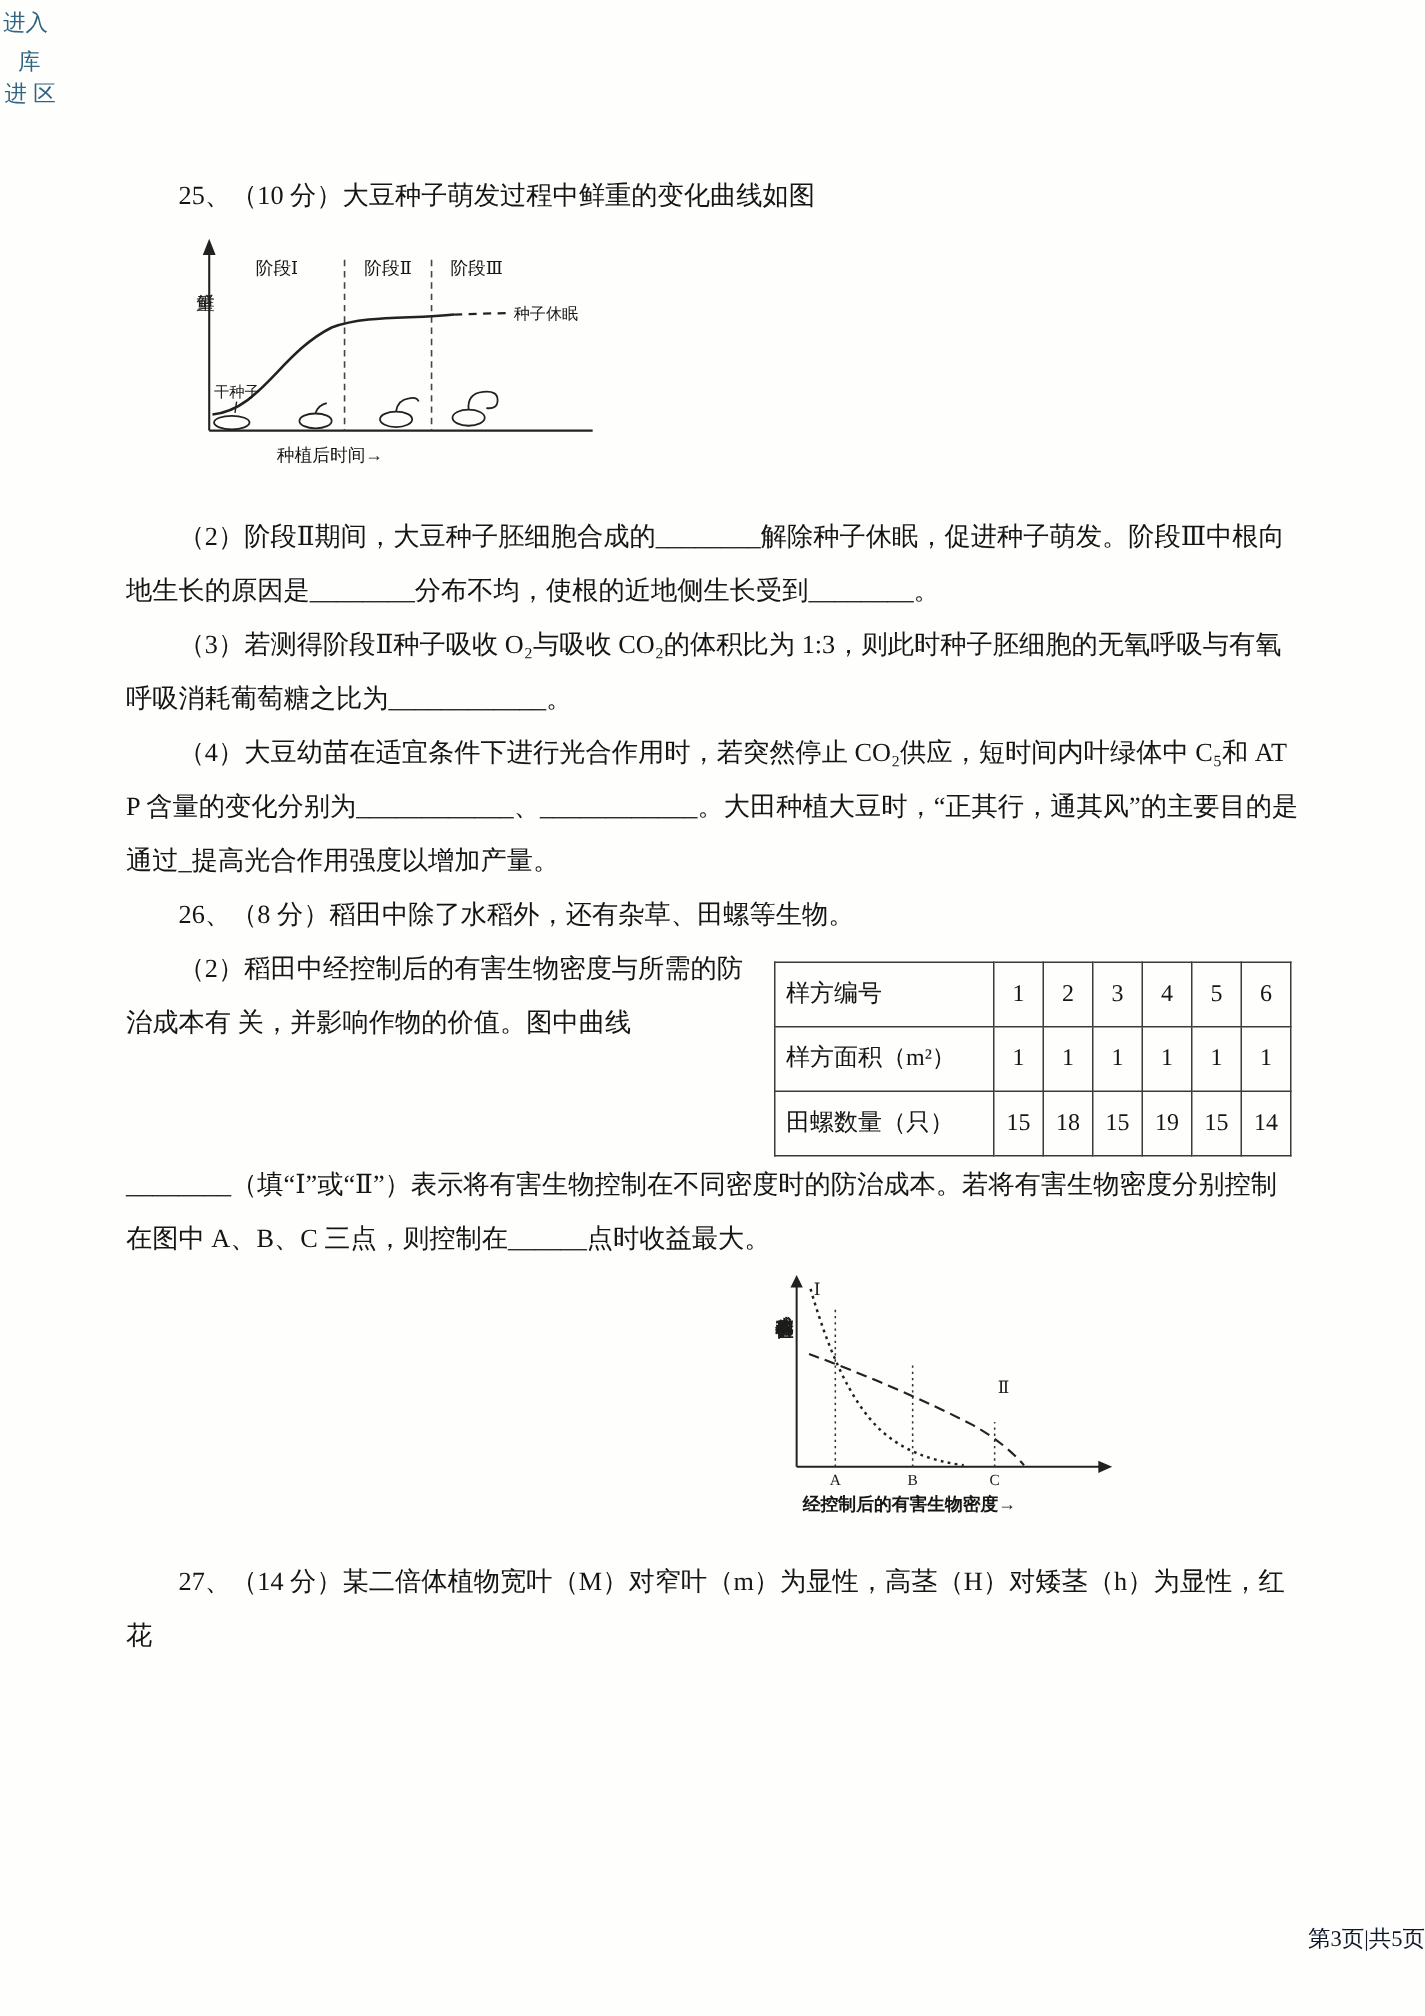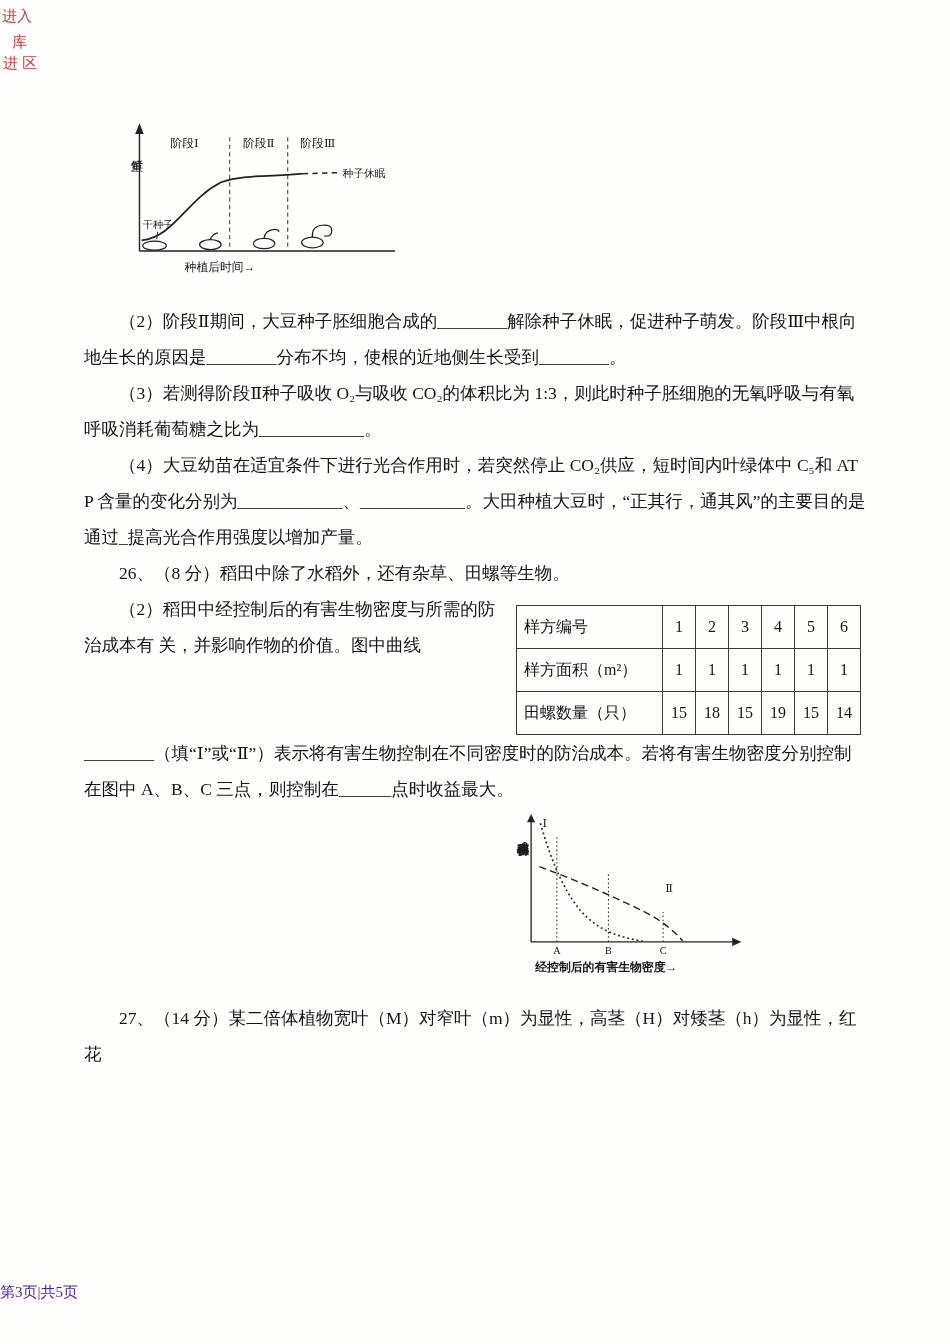--- a/index.html
+++ b/index.html
@@ -4,48 +4,49 @@
 <style>
   * { margin:0; padding:0; box-sizing:border-box; }
   html,body { background:#ffffff; }
   body {
     width:950px; height:1344px; position:relative; overflow:hidden;
     font-family:"Liberation Serif","DejaVu Serif",serif;
     color:#151515; background:#fefefd;
   }
   .content { padding:112px 84px 0 84px; font-size:17.5px; line-height:36px; }
   p.q { text-indent:2em; word-break:break-all; }
-  .stamp { position:absolute; color:#b91c1c; font-size:15px; line-height:1;
+  .stamp { position:absolute; color:#0c4a6e; font-size:15px; line-height:1;
            font-family:"Liberation Sans","DejaVu Sans",sans-serif; opacity:.85; }
   .figure-wrap { position:relative; margin:8px 0 12px 34px; width:290px; }
   .figure2-wrap { position:relative; margin:6px 0 10px 414px; width:258px; }
   .v-label { position:absolute; writing-mode:vertical-rl; text-orientation:upright;
              font-size:12px; color:#1c1c1c; letter-spacing:1px; }
   .v-label.f1 { left:1px; top:30px; }
   .v-label.f2 { left:7px; top:18px; font-weight:600; }
   svg text { font-family:"Liberation Serif","DejaVu Serif",serif; fill:#161616; }
   .q26-row { display:flex; align-items:flex-start; }
   .q26-left { width:420px; }
   .q26-left p { margin:0; }
   .sample-table { border-collapse:collapse; font-size:16px; margin:14px 0 0 12px; }
   .sample-table td { border:1px solid #3a3a3a; padding:3px 7px; height:29px;
                      text-align:center; min-width:33px; }
   .sample-table td.lbl { text-align:left; min-width:146px; white-space:nowrap; }
   .footer { position:absolute; bottom:42px; left:0; width:100%;
-            text-align:left; font-size:15px; color:#4c1d95; }
+            text-align:right; font-size:15px; color:#0f172a; }
 </style>
 </head>
 <body>
 
 <div class="stamp" style="left:2px; top:8px;">进入</div>
 <div class="stamp" style="left:12px; top:34px;">库</div>
 <div class="stamp" style="left:3px; top:55px;">进 区</div>
 
 <div class="content">
 
+  <p class="q">25、（10 分）大豆种子萌发过程中鲜重的变化曲线如图</p>
 
   <div class="figure-wrap">
     <div class="v-label f1">鲜重</div>
     <svg viewBox="0 0 270 148" width="290" height="159">
       <g stroke="#222" stroke-width="1.3" fill="none">
         <line x1="20" y1="12" x2="20" y2="122"></line>
         <line x1="20" y1="122" x2="258" y2="122"></line>
       </g>
       <polygon points="16,13 20,3 24,13" fill="#222"></polygon>
       <g stroke="#444" stroke-width="1" stroke-dasharray="4,3" fill="none">

